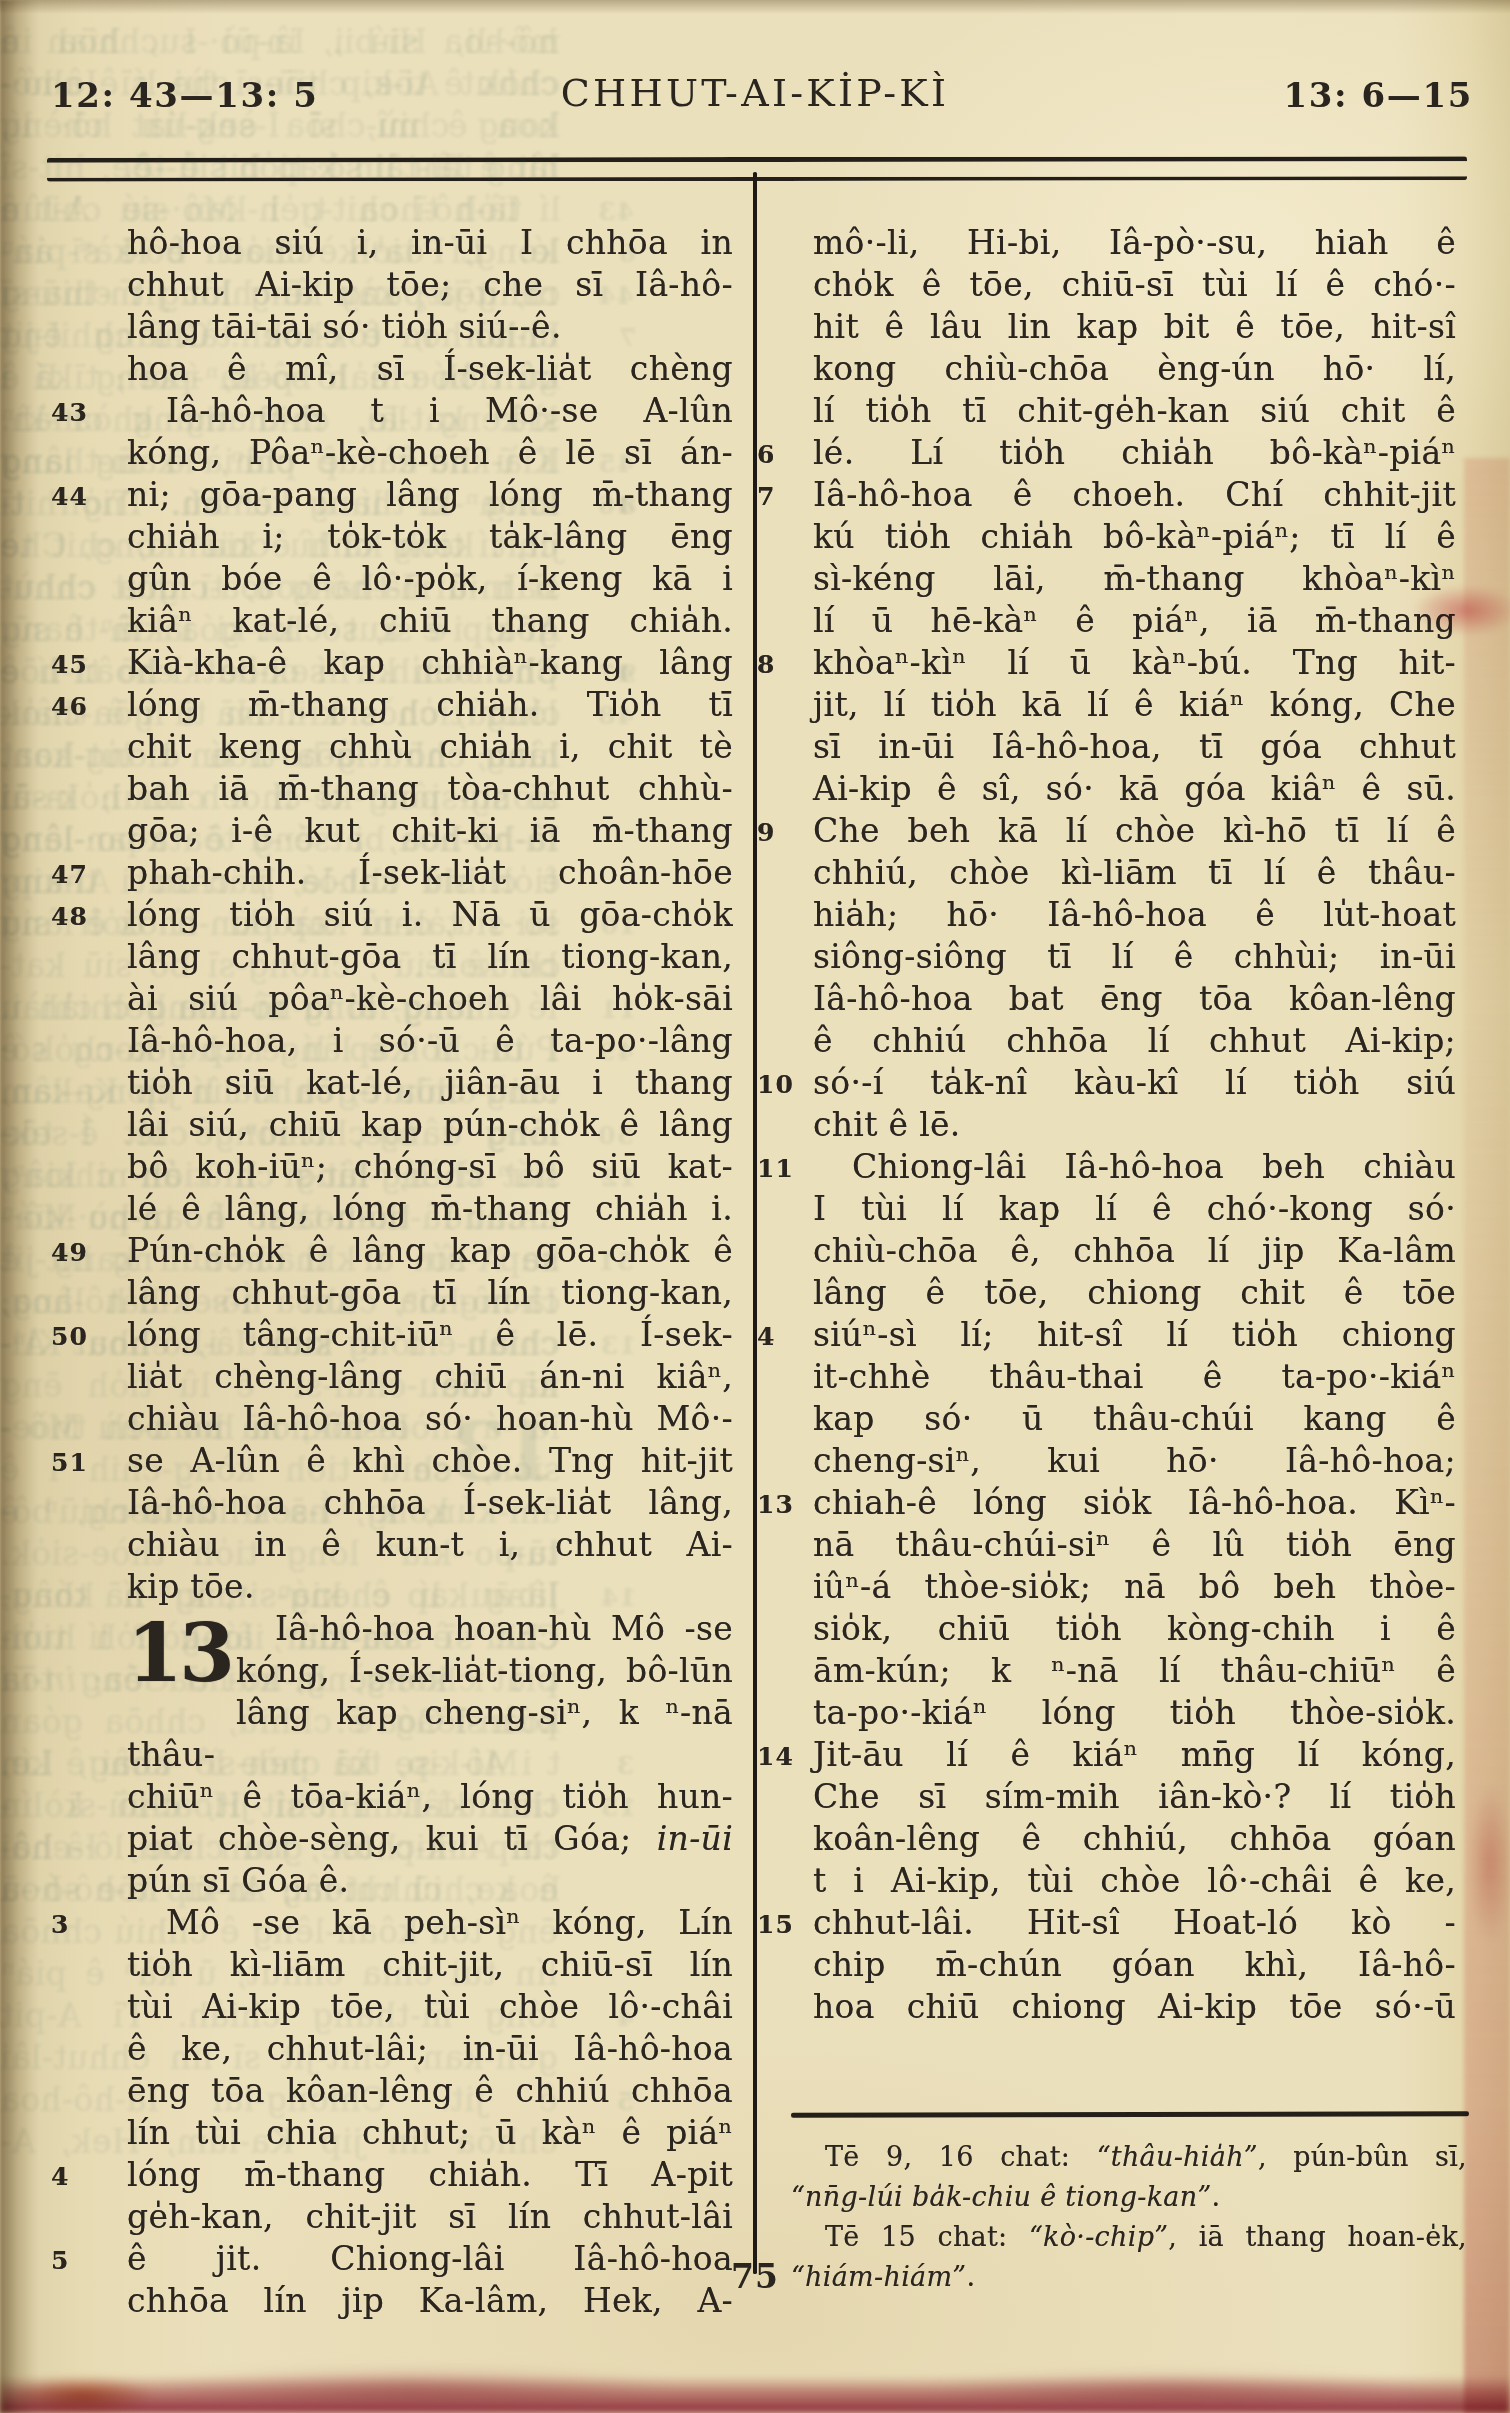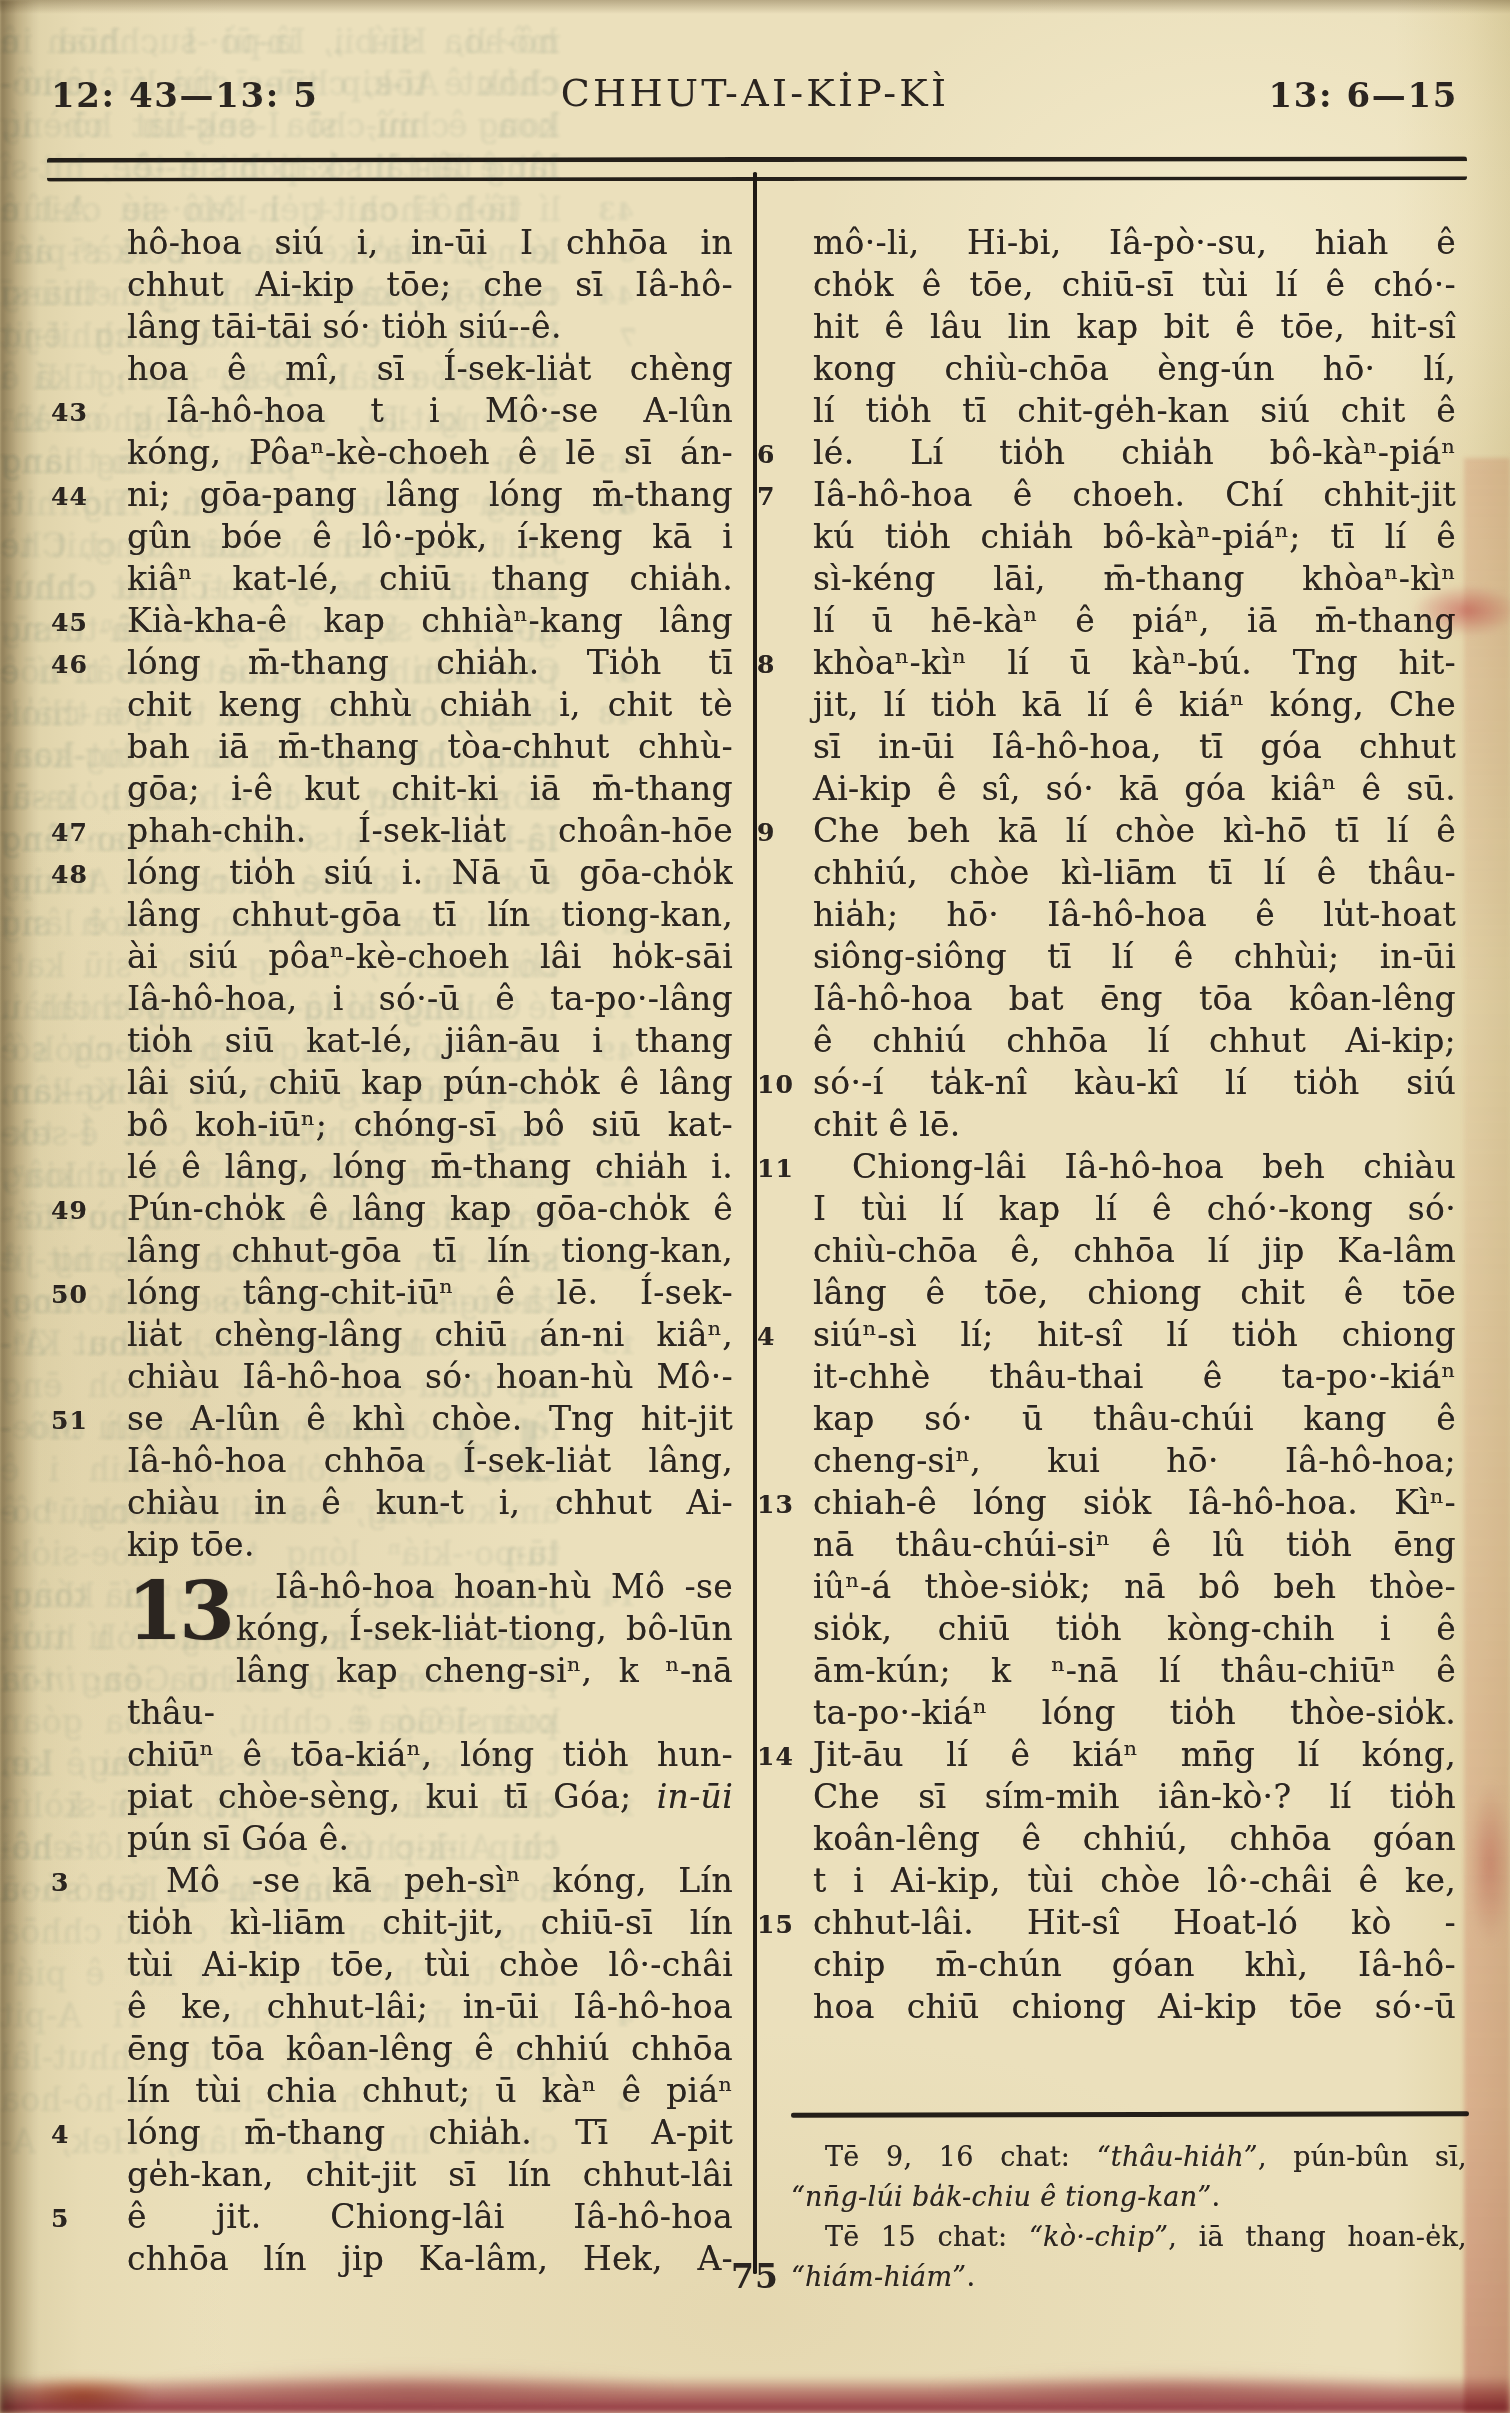--- a/index.html
+++ b/index.html
@@ -15,21 +15,21 @@
       radial-gradient(763px 381px at 50% 96%, rgba(210,190,140,.25), transparent 75%),
       linear-gradient(90deg,#c9b98e 0px,#dfd3aa 33px,#e7dbb4 82px,#ebe0bc 229px,#ebe0bc 1395px,#e4d7ac 1466px,#d9cb9c 1510px),
       #e9ddb6;
   }
   .abs{position:absolute;}
   
   #header-left,#header-right{
     top:75px;font-size:34px;font-weight:700;letter-spacing:1.6px;white-space:nowrap;
   }
   #header-left{left:51px;}
-  #header-right{right:52px;}
+  #header-right{right:37px;}
   #header-title{
     top:71px;left:0;right:0;text-align:center;
     font-size:38px;font-weight:400;letter-spacing:3.3px;white-space:nowrap;
   }
   
   #rule-double{
     left:47px;top:157px;width:1420px;height:14.7px;
     border-top:5.4px solid #241f19;border-bottom:4.9px solid #241f19;
     transform:rotate(-0.06deg);border-radius:3.3px;
   }
@@ -109,20 +109,21 @@
 <div class="abs" id="fn-rule"></div>
 
 <div class="col" id="col-left">
     <div class="line"><span>hô-hoa siú i, in-ūi I chhōa in</span></div>
     <div class="line"><span>chhut Ai-kip tōe; che sī Iâ-hô-</span></div>
     <div class="line end"><span>lâng tāi-tāi só· tio̍h siú--ê.</span></div>
     <div class="line"><span>hoa ê mî, sī Í-sek-lia̍t chèng</span></div>
     <div class="line in"><span class="v">43</span><span>Iâ-hô-hoa t i Mô·-se A-lûn</span></div>
     <div class="line"><span>kóng, Pôaⁿ-kè-choeh ê lē sī án-</span></div>
     <div class="line"><span class="v">44</span><span>ni; gōa-pang lâng lóng m̄-thang</span></div>
+    <div class="line"><span>chia̍h i; to̍k-to̍k ta̍k-lâng ēng</span></div>
     <div class="line"><span>gûn bóe ê lô·-po̍k, í-keng kā i</span></div>
     <div class="line"><span>kiâⁿ kat-lé, chiū thang chia̍h.</span></div>
     <div class="line"><span class="v">45</span><span>Kià-kha-ê kap chhiàⁿ-kang lâng</span></div>
     <div class="line"><span class="v">46</span><span>lóng m̄-thang chia̍h.  Tio̍h tī</span></div>
     <div class="line"><span>chit keng chhù chia̍h i, chit tè</span></div>
     <div class="line"><span>bah iā m̄-thang tòa-chhut chhù-</span></div>
     <div class="line"><span>gōa; i-ê kut chit-ki iā m̄-thang</span></div>
     <div class="line"><span class="v">47</span><span>phah-chi̍h.  Í-sek-lia̍t choân-hōe</span></div>
     <div class="line"><span class="v">48</span><span>lóng tio̍h siú i.  Nā ū gōa-cho̍k</span></div>
     <div class="line"><span>lâng chhut-gōa tī lín tiong-kan,</span></div>

